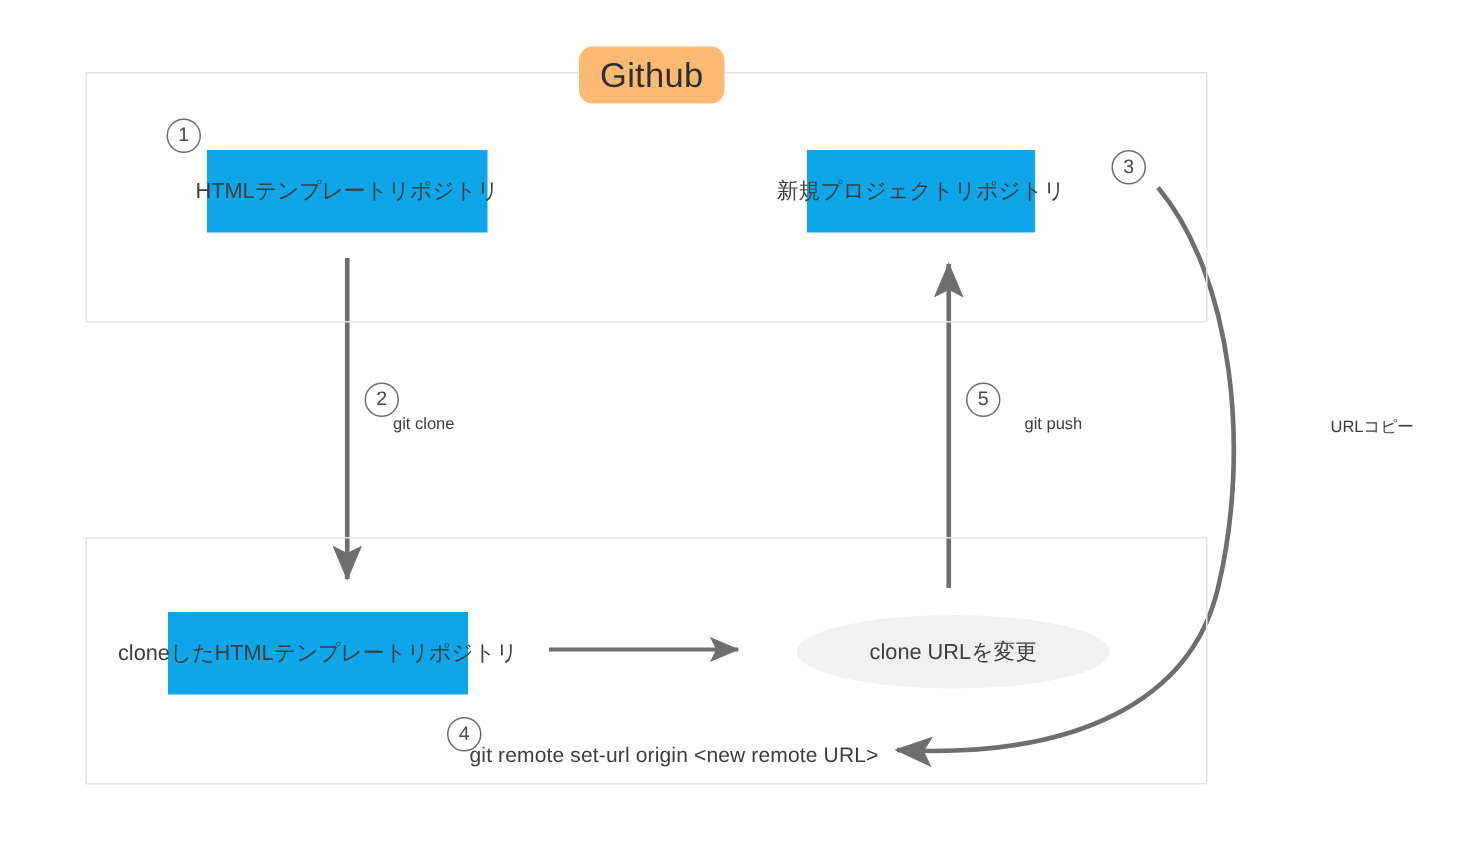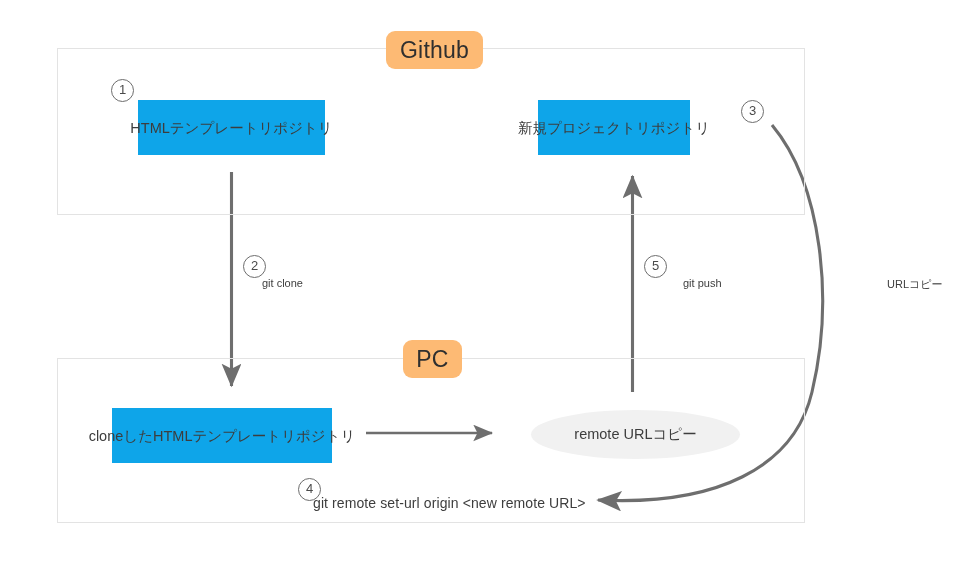--- a/index.html
+++ b/index.html
@@ -124,39 +124,38 @@
 
     <line x1="366" y1="433" x2="492" y2="433" stroke="#6e6e6e" stroke-width="2.6" marker-end="url(#ah)"></line>
 
     <path d="M 772,125 C 822,185 834,300 812,392 C 794,468 716,506 598,500" fill="none" stroke="#6e6e6e" stroke-width="3.1" marker-end="url(#ah-thin)"></path>
   </svg>
 
   <div class="group-box" style="left:57px; top:48px; width:748px; height:167px;"></div>
   <div class="group-label" style="left:386px; top:31px; width:97px; height:38px;">Github</div>
 
   <div class="group-box" style="left:57px; top:358px; width:748px; height:165px;"></div>
-  <div class="group-label" style="left:403px; top:340px; width:59px; height:38px;">PC</div>
 
   <div class="node-rect" style="left:138px; top:100px; width:187px; height:55px;">
     <span>HTMLテンプレート</span>
     <span>リポジトリ</span>
   </div>
 
   <div class="node-rect" style="left:538px; top:100px; width:152px; height:55px;">
     <span>新規プロジェクト</span>
     <span>リポジトリ</span>
   </div>
 
-  <div class="node-rect" style="left:112px; top:408px; width:220px; height:55px;">
+  <div class="node-rect" style="left:112px; top:408px; width:200px; height:55px;">
     <span>cloneしたHTMLテンプレート</span>
     <span>リポジトリ</span>
   </div>
 
   <div class="node-ellipse" style="left:531px; top:410px; width:209px; height:49px;">
-    <span>remote URLコピー</span>
+    <span>clone URLを変更</span>
   </div>
 
   <div class="step-badge" style="left:111px; top:79px;">1</div>
 
   <div class="step-badge" style="left:243px; top:255px;">2</div>
 
   <div class="step-badge" style="left:741px; top:100px;">3</div>
 
   <div class="step-badge" style="left:298px; top:478px;">4</div>
 

